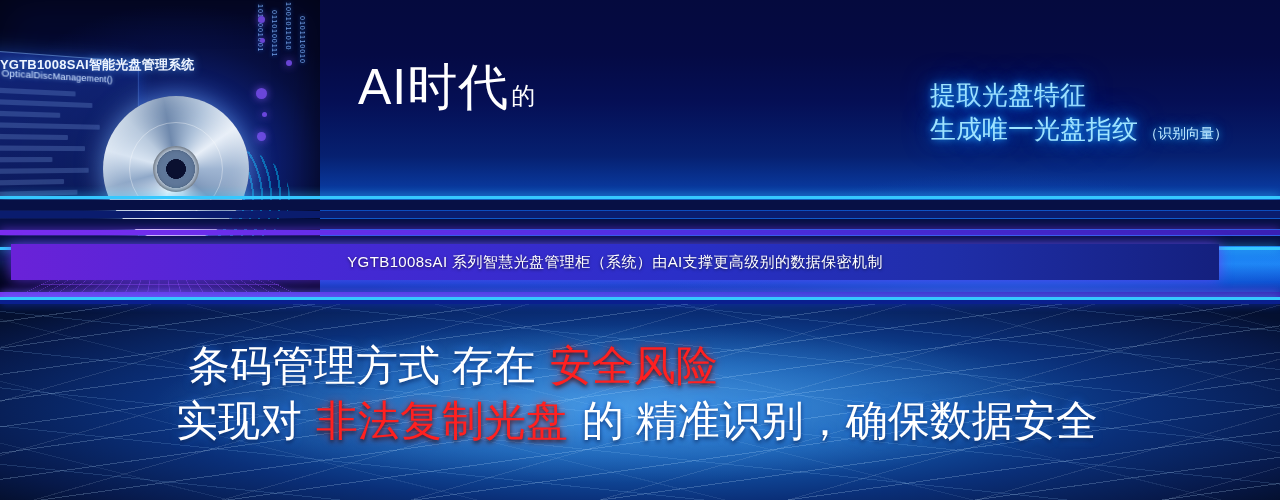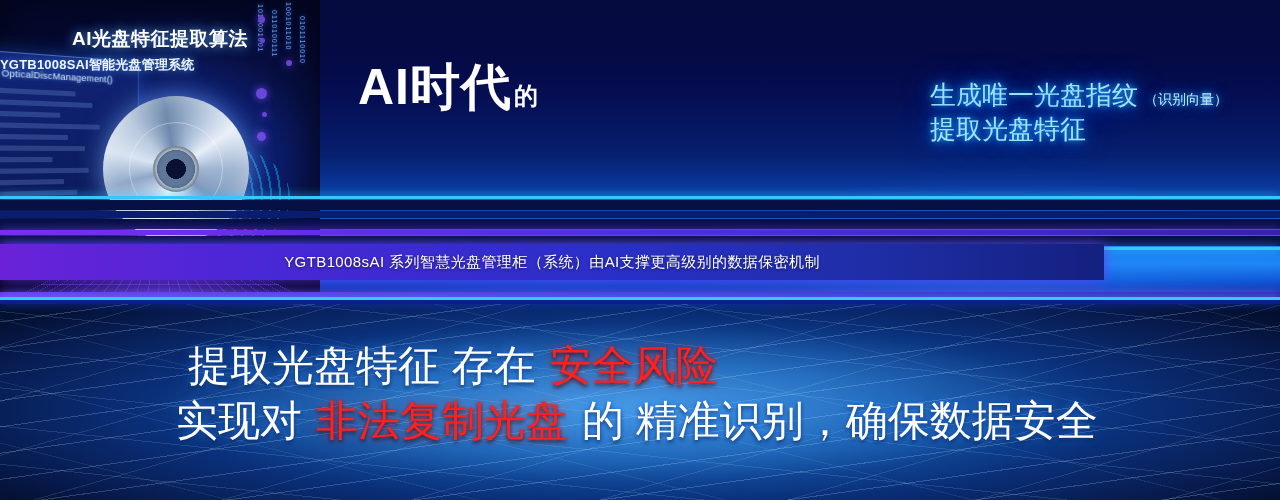--- a/index.html
+++ b/index.html
@@ -125,21 +125,21 @@
   }
   #lp-sub{
     position:absolute; left:0; right:0; top:56px; text-align:left;
     font-size:13px; font-weight:bold; color:#eef5ff; letter-spacing:.2px;
     text-shadow:0 0 8px rgba(80,160,255,.9);
   }
 
   
   #headline{ position:absolute; left:358px; top:62px; width:540px; }
   .hl-row{ white-space:nowrap; color:#ffffff; line-height:1; }
-  #hl1{ font-size:50px; letter-spacing:1px;font-weight:bold; }
+  #hl1{ font-size:50px; letter-spacing:1px; }
   #hl1 .suffix{ font-size:24px; margin-left:2px; vertical-align:baseline; }
   #hl2{ font-size:54px; letter-spacing:1px; margin-top:14px; }
 
   
   #features{ position:absolute; left:930px; top:78px; width:350px; }
   .feat{
     white-space:nowrap; font-size:26px; color:#9fe4ff; line-height:1.32;
     text-shadow:0 0 6px #23b0ff, 0 0 16px #1170ff, 0 0 30px #0a49d8;
   }
   .feat .note{ font-size:14px; color:#bfe9ff; margin-left:6px;
@@ -148,21 +148,21 @@
   
   #bands{ position:absolute; left:0; top:196px; width:1280px; height:104px; }
   .band{ position:absolute; left:0; width:1280px; }
   .b-cyan-thin{ height:3px; background:#35c8ff; box-shadow:0 0 10px #35c8ff; }
   .b-dark{ height:10px; background:#071045; }
   .b-navy{ height:7px; background:#0a1c6e; }
   .b-purple{ height:5px;
     background:linear-gradient(90deg,#7b2df0,#4c2fe0 55%,#3a1fb4);
     box-shadow:0 0 10px rgba(130,60,250,.85); }
   #subbar{
-    position:absolute; left:0; top:244px; width:1104px; height:36px;
+    position:absolute; left:11px; top:244px; width:1208px; height:36px;
     background:linear-gradient(90deg,#6a22d8 0%,#4b27d6 22%,#2a2fc8 55%,#1f2ea8 78%,#14207e 100%);
     box-shadow:0 0 14px rgba(110,50,240,.8);
     text-decoration:underline;
   }
   #subbar-text{
     position:absolute; left:0; right:0; top:50%; transform:translateY(-50%);
     text-align:center; font-size:15px; color:#ffffff; letter-spacing:.4px;
     white-space:nowrap; text-shadow:0 1px 3px rgba(0,0,0,.6);
   }
 
@@ -255,36 +255,35 @@
       </div>
 
       <div id="mesh-glow"></div>
       <div id="mesh"></div>
       <div id="arcs"></div>
 
       <div id="disc">
         <div id="disc-ring"></div>
       </div>
 
-      <div id="lp-title">AI光盘特征提取算法</div>
       <div id="lp-sub">YGTB1008SAI智能光盘管理系统</div>
     </div>
 
     <div id="headline">
       <div class="hl-row" id="hl1">
         <span>AI时代</span><span class="suffix">的</span>
       </div>
     </div>
 
     <div id="features">
       <div class="feat">
+        <span>提取光盘特征</span>
+      </div>
+      <div class="feat">
         <span>生成唯一光盘指纹</span><span class="note">（识别向量）</span>
-      </div>
-      <div class="feat">
-        <span>提取光盘特征</span>
       </div>
     </div>
 
     <div id="bands">
       <div class="band b-cyan-thin" style="top:0px"></div>
       <div class="band b-dark" style="top:4px"></div>
       <div class="band b-navy" style="top:15px"></div>
       <div class="band b-dark" style="top:23px"></div>
       <div class="band b-purple" style="top:34px"></div>
       <div class="band b-dark" style="top:40px"></div>
@@ -299,21 +298,21 @@
   </div>
 
   <div id="bottom-section">
     <div id="speed-lines"></div>
     <div id="speed-lines2"></div>
     <div id="bottom-core-glow"></div>
     <div id="bottom-topline"></div>
 
     <div id="bottom-text">
       <div class="bt-row" id="bt1">
-        <span>提取光盘特征 存在</span><span class="sp"></span><span class="danger">安全风险</span>
+        <span>条码管理方式 存在</span><span class="sp"></span><span class="danger">安全风险</span>
       </div>
       <div class="bt-row" id="bt2">
         <span>实现对</span><span class="sp"></span><span class="danger">非法复制光盘</span><span class="sp"></span><span>的  精准识别，确保数据安全</span>
       </div>
     </div>
   </div>
 
 </div>
 
 </body></html>

